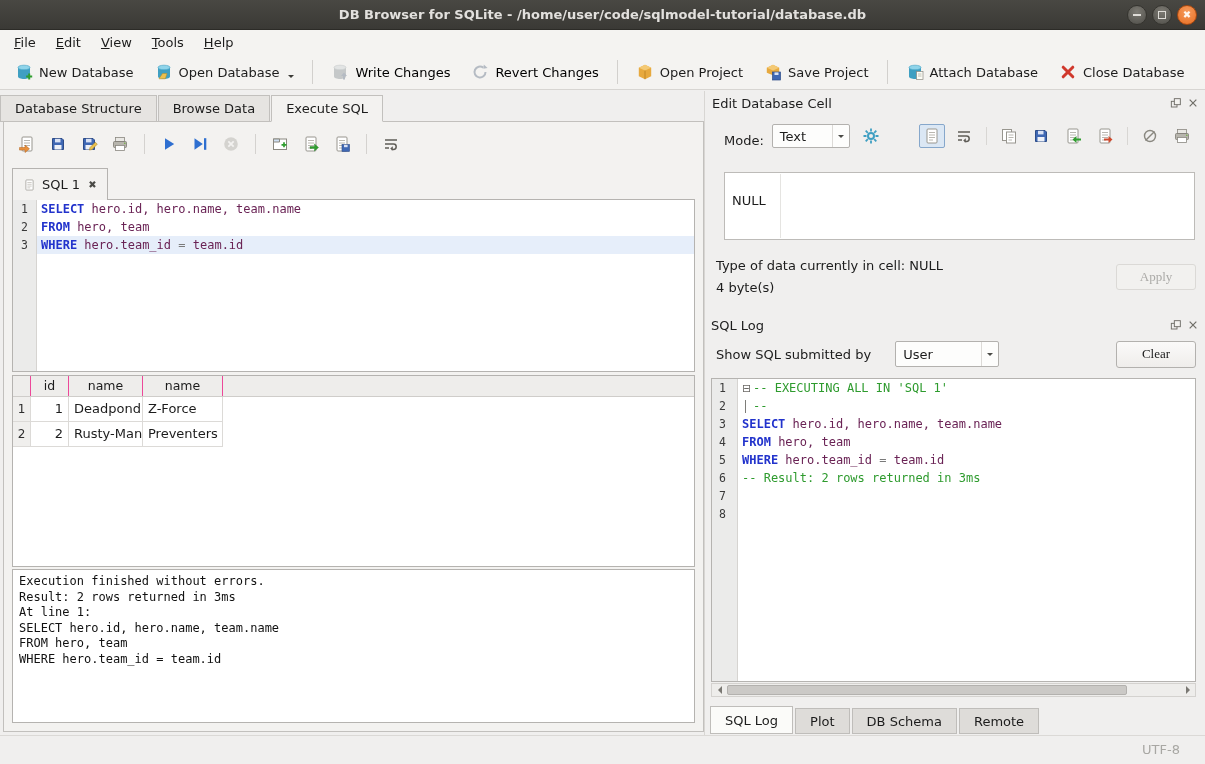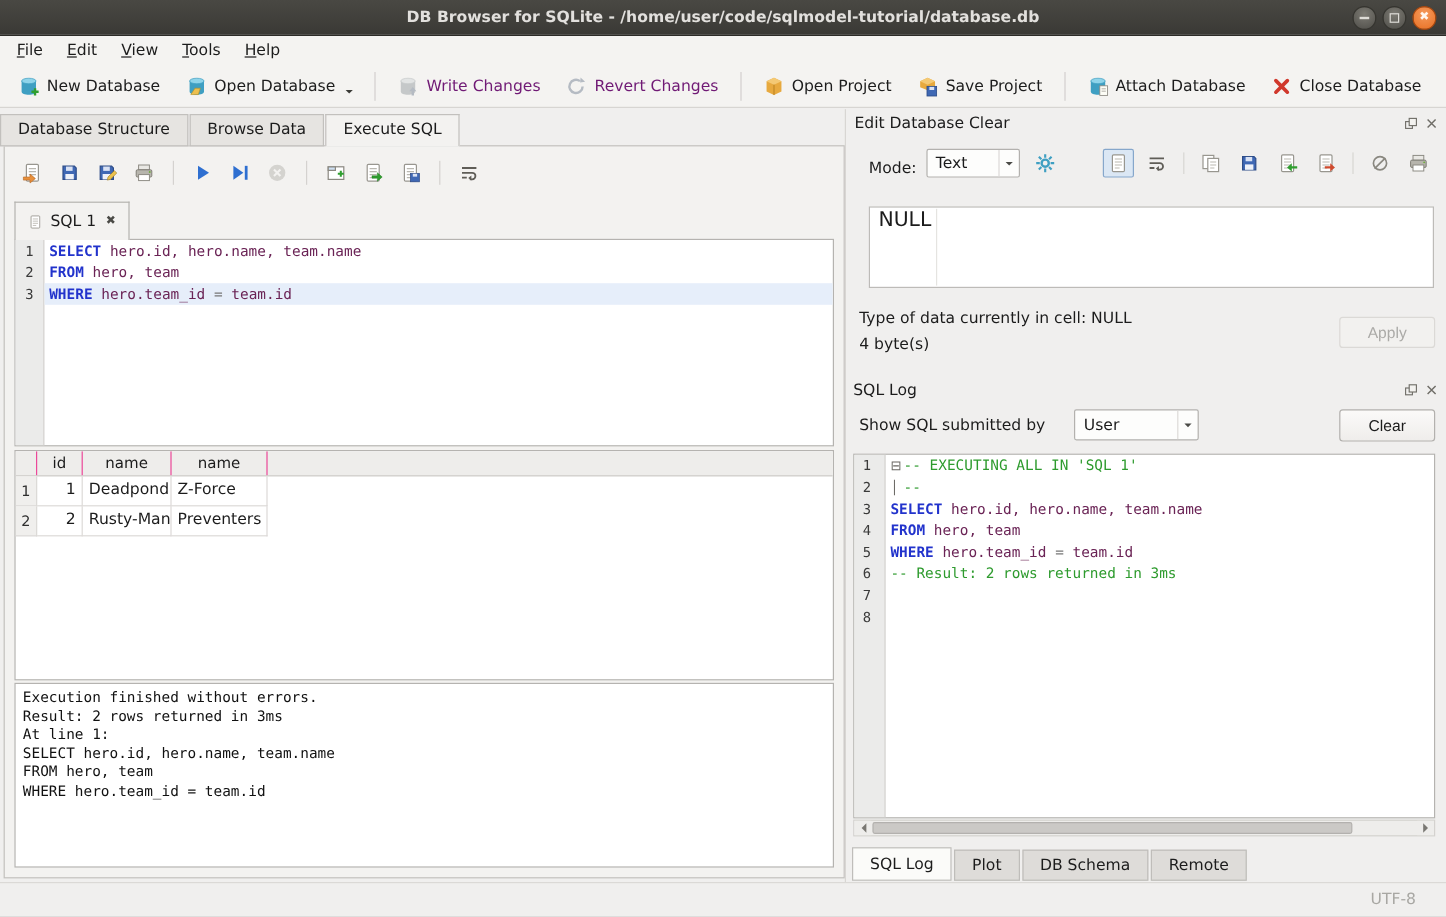--- a/index.html
+++ b/index.html
@@ -18,21 +18,21 @@
   .wc.close{background:radial-gradient(circle at 50% 32%,#f59a5c,#e86f23);border-color:#a8480f}
   .glyph-min{width:8px;height:2px;background:#dedcd7}
   .glyph-max{width:8px;height:8px;border:1.5px solid #dedcd7}
   .glyph-x{color:#fff6ee;font-size:10px;line-height:10px}
 
   
   .menubar{position:absolute;left:0;top:30px;width:100%;height:25px;background:#f4f3f1;display:flex;align-items:center;padding-left:4px}
   .menu-item{padding:3px 10px;cursor:default}
   .toolbar{position:absolute;left:0;top:55px;width:100%;height:35px;background:#f4f3f1;border-bottom:1px solid #d7d5d2;display:flex;align-items:center;padding:0 6px;gap:3px}
   .tb-btn{display:flex;align-items:center;gap:6px;padding:4px 9px;border-radius:3px;white-space:nowrap}
-  .tb-btn.disabled{color:#701a75}
+  .tb-btn.disabled{color:#000000}
   .tb-btn.disabled .ico{opacity:.45;filter:grayscale(70%)}
   .tb-sep{width:1px;height:24px;background:#d2d0cd;margin:0 6px}
   .dd-caret{width:0;height:0;border:3px solid transparent;border-top-color:#3a3a36;margin:11px 0 0 3px}
   .ico svg{display:block}
 
   
   .maintabs{position:absolute;left:0;top:95px;height:14px;display:flex;z-index:3}
   .mtab{height:27px;padding:5px 14px;background:#e6e4e1;border:1px solid var(--bord);margin-right:1px;font-size:13px}
   .mtab.active{background:var(--panel);border-bottom:1px solid var(--panel)}
   .frame{position:absolute;left:3px;top:121px;width:701px;height:611px;background:var(--panel);border:1px solid var(--bord)}
@@ -90,26 +90,26 @@
   .combo-text{flex:1}
   .combo-arrow{width:17px;height:100%;display:flex;align-items:center;justify-content:center;border-left:1px solid #dcdad7}
   .tri{width:0;height:0;border:3.5px solid transparent;border-top-color:#4a4a46;margin-top:4px}
   .icon-group{display:flex;align-items:center;gap:6px}
   .right-group{margin-left:auto}
   .mini-btn{width:26px;height:24px;display:flex;align-items:center;justify-content:center;border:1px solid transparent;border-radius:2px}
   .mini-btn.selected{background:#dbe7f4;border-color:#86a7cb}
   .mini-sep{width:1px;height:18px;background:#d8d6d3;margin:0 3px}
 
   .cell-box{position:absolute;top:82px;left:18px;right:10px;height:68px;background:#fff;border:1px solid #bdbbb8}
-  .cell-null{position:absolute;left:7px;top:0;font-size:17px}
+  .cell-null{position:absolute;left:7px;top:20px;font-size:13px}
   .cell-vline{position:absolute;left:55px;top:1px;bottom:1px;width:1px;background:#e5e4e1}
   .type-text{position:absolute;top:168px;left:10px;font-size:13px}
   .size-text{position:absolute;top:190px;left:10px;font-size:13px}
 
-  .btn{height:26px;padding:0 5px;background:linear-gradient(#fbfaf9,#efedeb);border:1px solid #b3b1ae;border-radius:3px;font-size:13px;color:#1c1c1c;font-family:Liberation Sans, sans-serif}
+  .btn{height:26px;padding:0 5px;background:linear-gradient(#fbfaf9,#efedeb);border:1px solid #b3b1ae;border-radius:3px;font-size:13px;color:#1c1c1c;font-family:Liberation Serif, serif}
   .btn.disabled{background:#f2f1ef;border-color:#dbd9d6;color:#abaaa7}
   .apply{position:absolute;top:174px;right:9px;width:80px}
   .filter-row{position:absolute;top:250px;left:10px;right:9px;height:28px;display:flex;align-items:center}
   .filter-row .combo{margin-left:24px}
   .clear{margin-left:auto;width:80px;height:27px}
 
   .log-view{position:absolute;top:288px;left:5px;right:9px;height:304px;background:#fff;border:1px solid var(--boxbord);display:flex;font:12px/18px "DejaVu Sans Mono",monospace}
   .loggut{width:26px}
   .loggut .gut-num{text-align:left;padding-left:7px}
 
@@ -400,21 +400,21 @@
     </div>
 
     <div class="messages" id="messages"><div class="msg-line">Execution finished without errors.</div><div class="msg-line">Result: 2 rows returned in 3ms</div><div class="msg-line">At line 1:</div><div class="msg-line">SELECT hero.id, hero.name, team.name</div><div class="msg-line">FROM hero, team</div><div class="msg-line">WHERE hero.team_id = team.id</div></div>
   </div>
 
   <div class="vsplit"></div>
 
   <div class="right">
 
     <div class="dock-header h-edit">
-      <span class="dock-title">Edit Database Clear</span>
+      <span class="dock-title">Edit Database Cell</span>
       <span class="dock-btns">
         <span class="dock-ico" id="editUndock">
             <svg width="18" height="18" viewBox="0 0 18 18" xmlns="http://www.w3.org/2000/svg">
               <rect x="2" y="6.5" width="8.5" height="8.5" fill="none" stroke="#6f6d67" stroke-width="1.4"></rect>
               <rect x="6.5" y="2.5" width="9" height="9" fill="#f3f2ef" stroke="#6f6d67" stroke-width="1.4"></rect>
             </svg>
           </span>
         <span class="dock-ico" id="editClose">
             <svg width="18" height="18" viewBox="0 0 18 18" xmlns="http://www.w3.org/2000/svg">
               <path d="M4 4l10 10M14 4L4 14" stroke="#6f6d67" stroke-width="1.8"></path>

